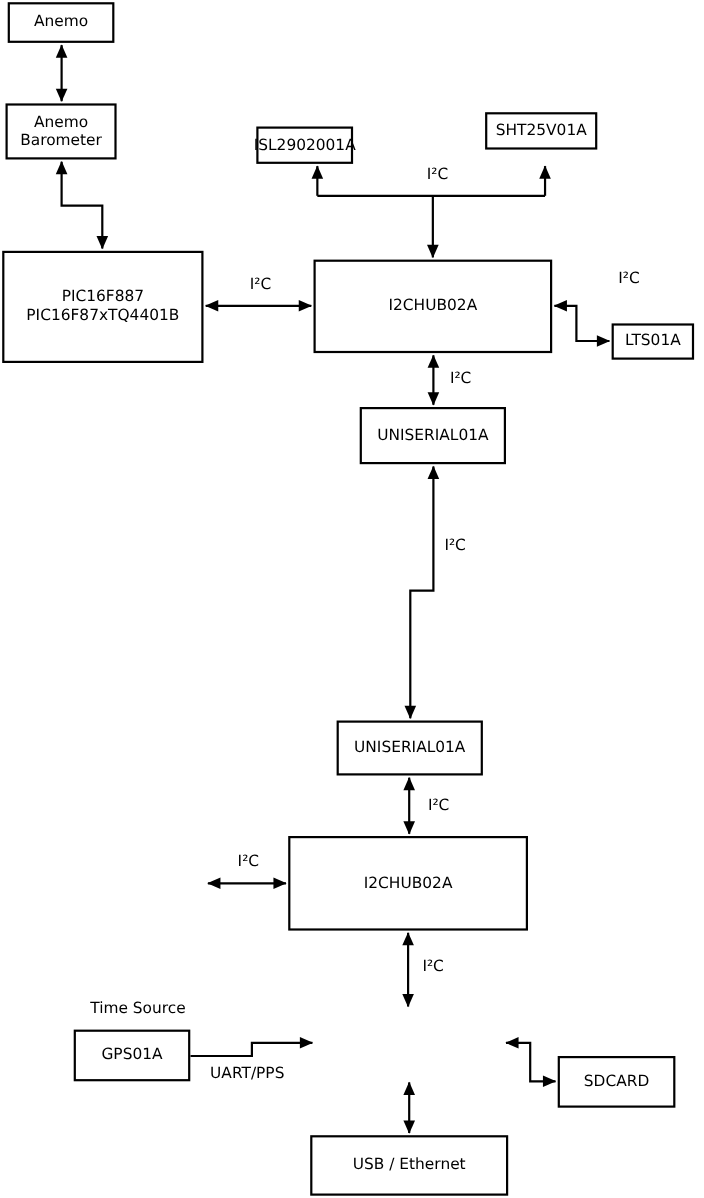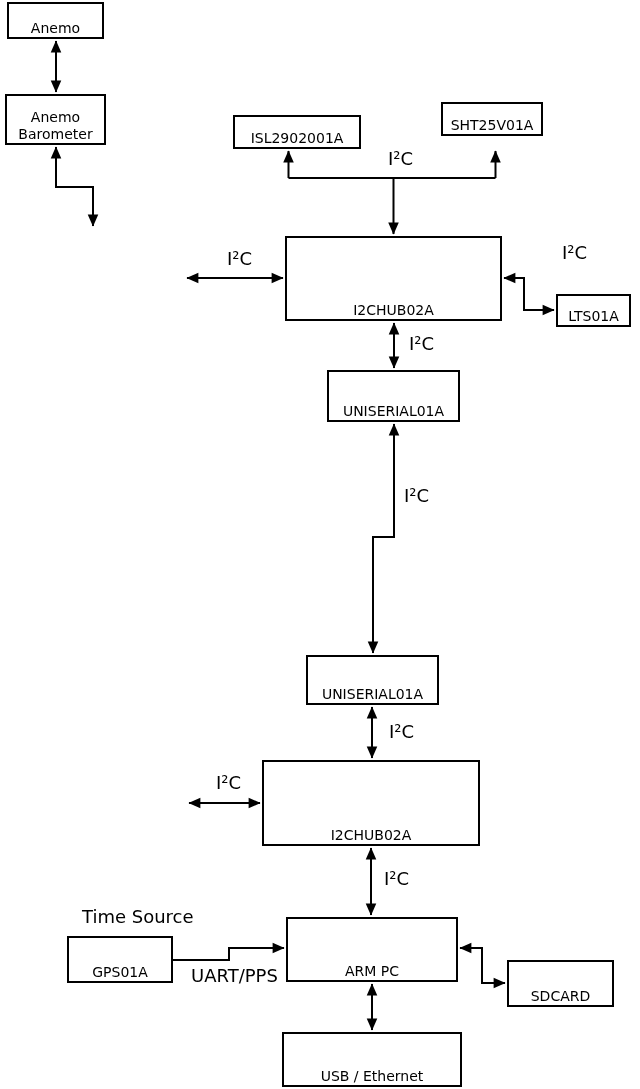--- a/index.html
+++ b/index.html
@@ -6,25 +6,25 @@
   .canvas{
     position:relative;width:640px;height:1089px;background:#ffffff;
     font-family:"DejaVu Sans","Liberation Sans",sans-serif;color:#000;
     overflow:hidden;
   }
   svg.wires{position:absolute;left:0;top:0;width:640px;height:1089px;z-index:1;}
   svg.wires polyline{fill:none;stroke:#000;stroke-width:2;}
   .node{
     position:absolute;z-index:2;box-sizing:border-box;
     border:2px solid #000;background:#ffffff;
-    display:flex;flex-direction:column;align-items:center;justify-content:flex-end;
+    display:flex;flex-direction:column;align-items:center;justify-content:center;
     font-size:14px;line-height:17px;text-align:center;white-space:nowrap;
   }
   .lbl{
-    position:absolute;z-index:3;font-size:18px;line-height:16px;white-space:nowrap;
+    position:absolute;z-index:3;font-size:14px;line-height:16px;white-space:nowrap;
   }
 </style>
 </head>
 <body>
 
 <div class="canvas">
 
   <svg class="wires" viewBox="0 0 640 1089">
     <defs>
       <marker id="ah" viewBox="0 0 10 10" refX="9.5" refY="5" markerWidth="7" markerHeight="6" orient="auto-start-reverse" markerUnits="strokeWidth">
@@ -64,22 +64,26 @@
 
   <div class="node" style="left:7px;top:2px;width:97px;height:37px">
     <span>Anemo</span>
   </div>
 
   <div class="node" style="left:5px;top:94px;width:101px;height:51px">
     <span>Anemo</span>
     <span>Barometer</span>
   </div>
 
+  <div class="node" style="left:2px;top:228px;width:183px;height:102px">
+    <span>PIC16F887</span>
+    <span>PIC16F87xTQ4401B</span>
+  </div>
 
-  <div class="node" style="left:233px;top:115px;width:128px;height:34px">
+  <div class="node" style="left:233px;top:115px;width:88px;height:34px">
     <span>ISL2902001A</span>
   </div>
 
   <div class="node" style="left:441px;top:102px;width:102px;height:34px">
     <span>SHT25V01A</span>
   </div>
 
   <div class="node" style="left:285px;top:236px;width:217px;height:85px">
     <span>I2CHUB02A</span>
   </div>
@@ -98,23 +102,20 @@
 
   <div class="node" style="left:262px;top:760px;width:218px;height:86px">
     <span>I2CHUB02A</span>
   </div>
 
 
   <div class="node" style="left:67px;top:936px;width:106px;height:47px">
     <span>GPS01A</span>
   </div>
 
-  <div class="node" style="left:286px;top:917px;width:172px;height:65px">
-    <span>ARM PC</span>
-  </div>
 
   <div class="node" style="left:282px;top:1032px;width:180px;height:55px">
     <span>USB / Ethernet</span>
   </div>
 
   <div class="node" style="left:507px;top:960px;width:107px;height:47px">
     <span>SDCARD</span>
   </div>
 
   <div class="lbl" style="left:388px;top:151px">I²C</div>

